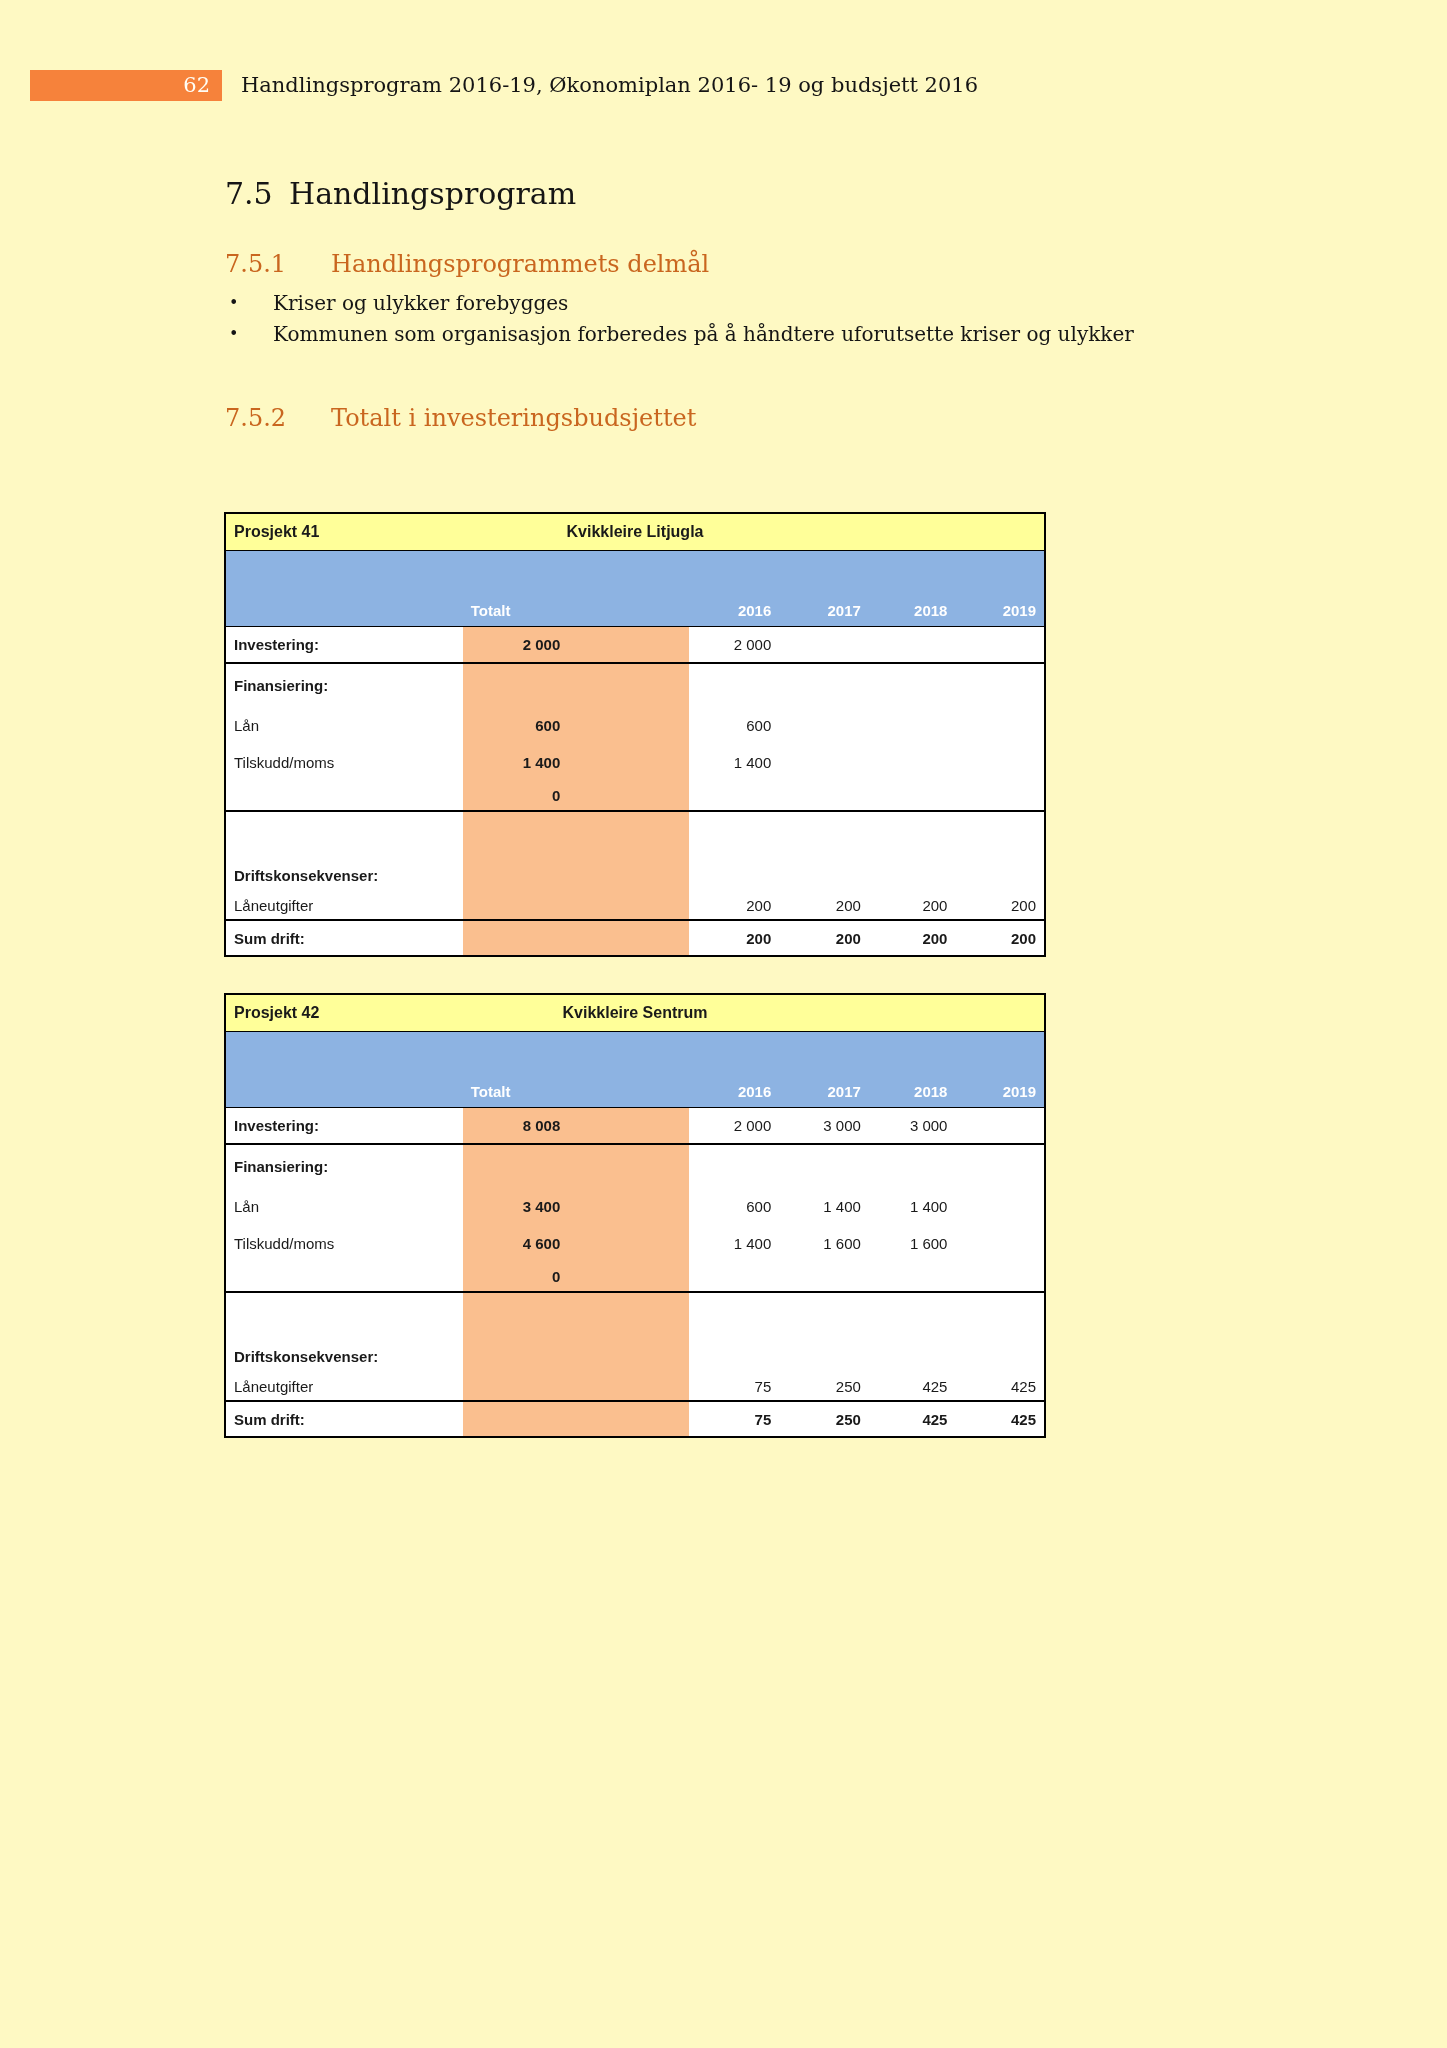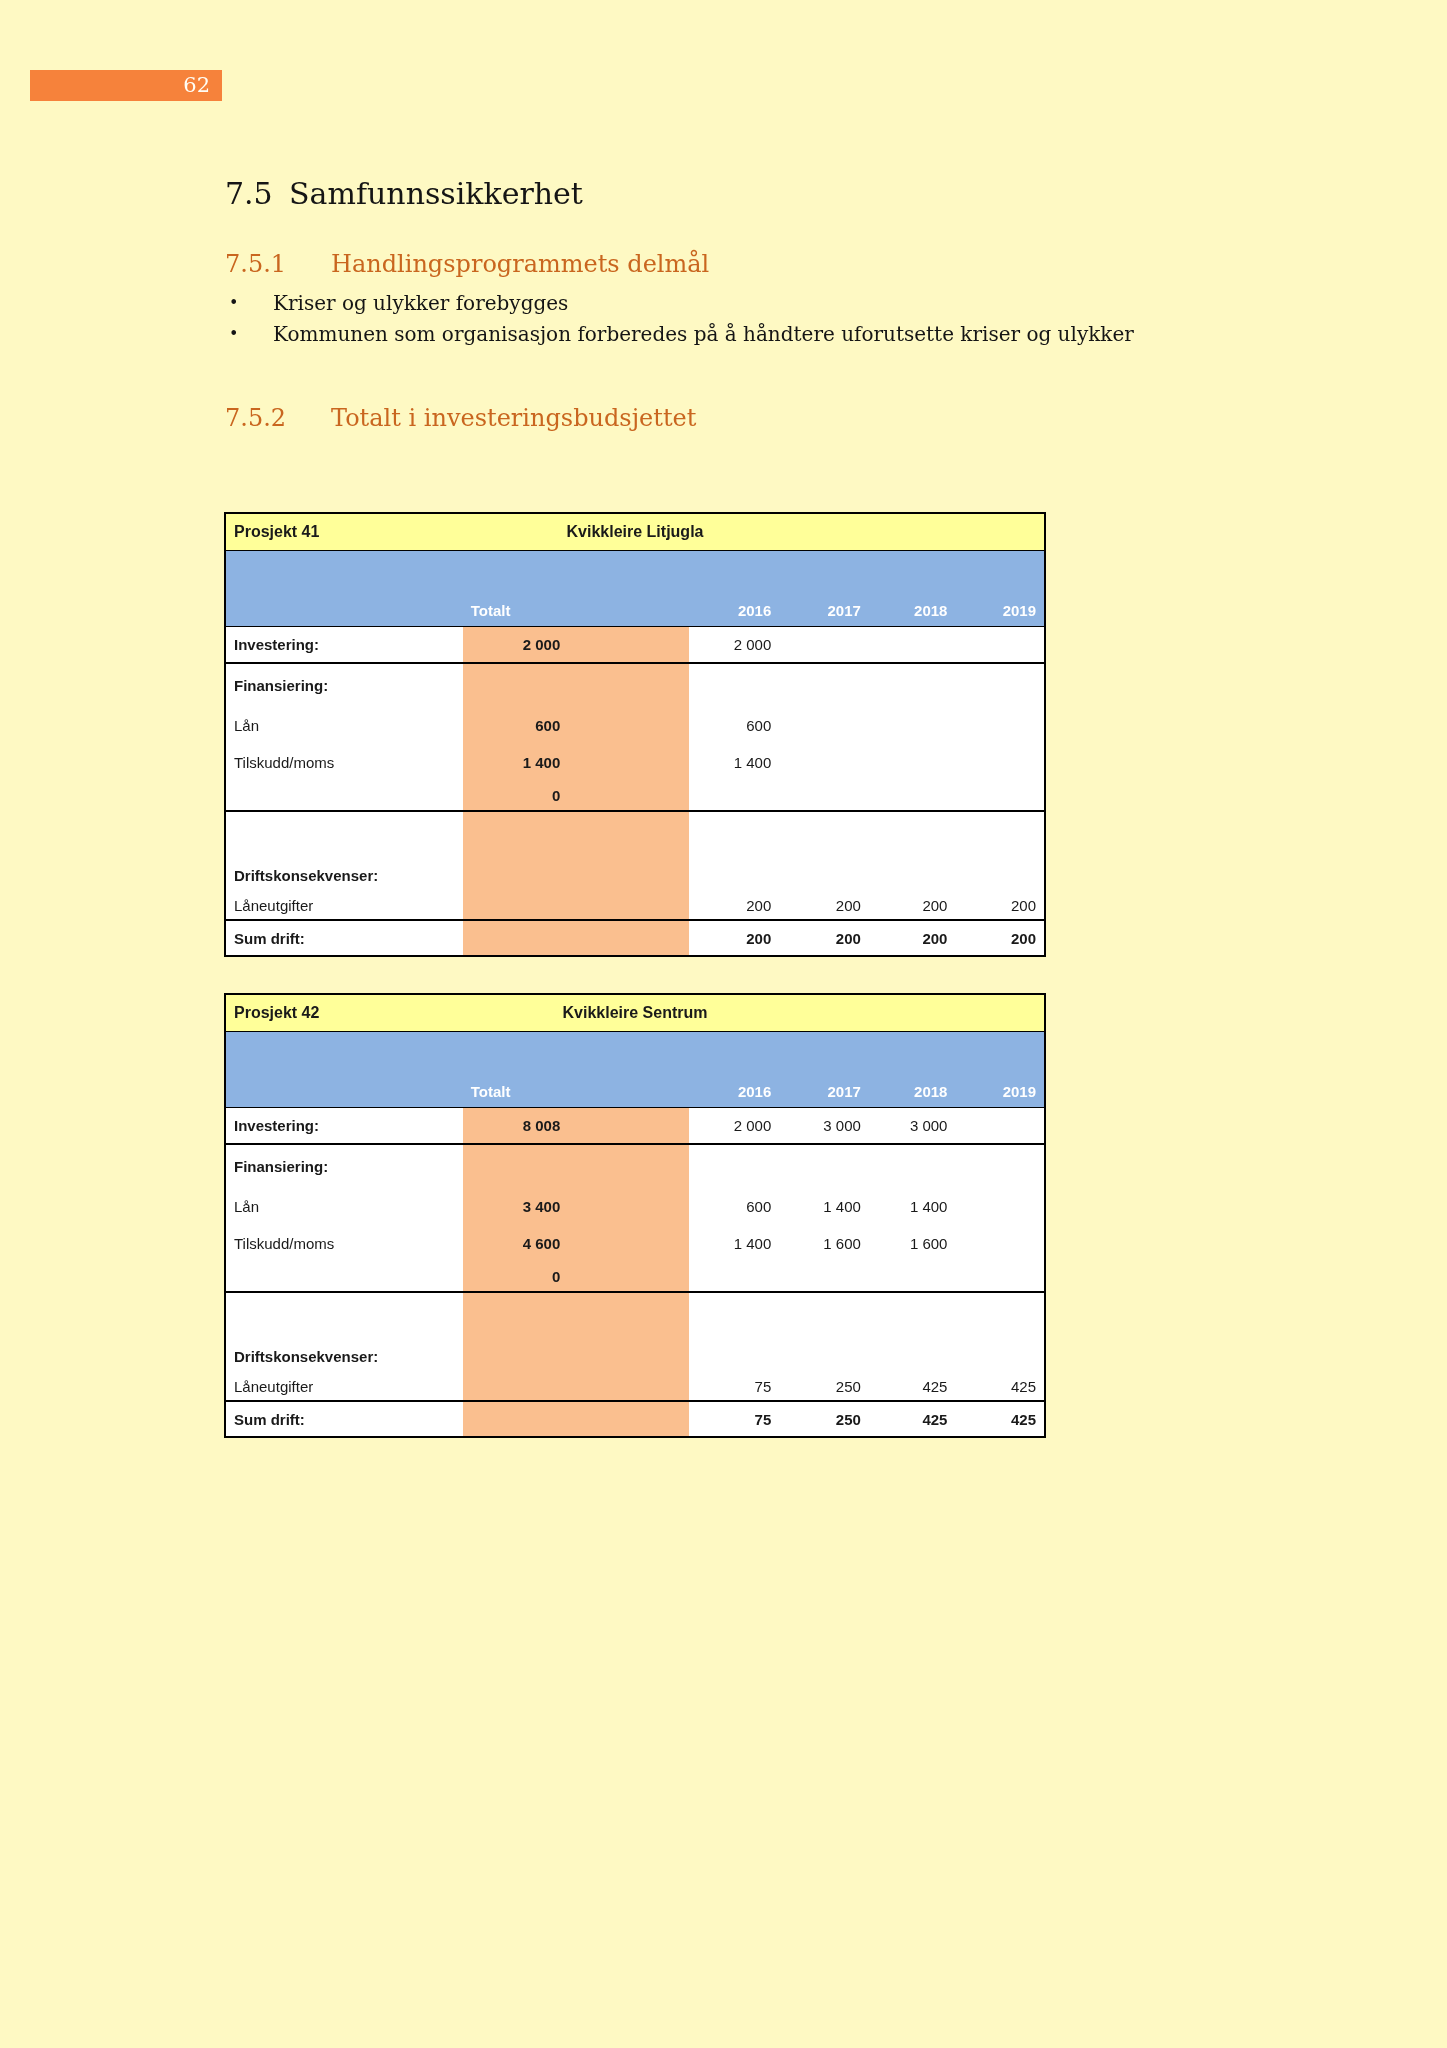--- a/index.html
+++ b/index.html
@@ -56,24 +56,25 @@
   .r33{height:33px;} .r29{height:29px;} .r34{height:34px;}
   .bb2{border-bottom:2px solid #000;}
   .tbl1{top:512px;} .tbl2{top:993px;}
 </style>
 </head>
 <body>
 
 <div class="page">
 
   <div class="page-badge">62</div>
+  <div class="doc-title">Handlingsprogram 2016-19, Økonomiplan 2016- 19 og budsjett 2016</div>
 
   <div class="h-main">
     <span class="num">7.5</span>
-    <span>Samfunnssikkerhet</span>
+    <span>Handlingsprogram</span>
   </div>
 
   <div class="h-sub h-sub1">
     <span class="num">7.5.1</span>
     <span>Handlingsprogrammets delmål</span>
   </div>
 
   <div class="bullets">
     <div class="bullet-row">
       <span class="dot">•</span>

